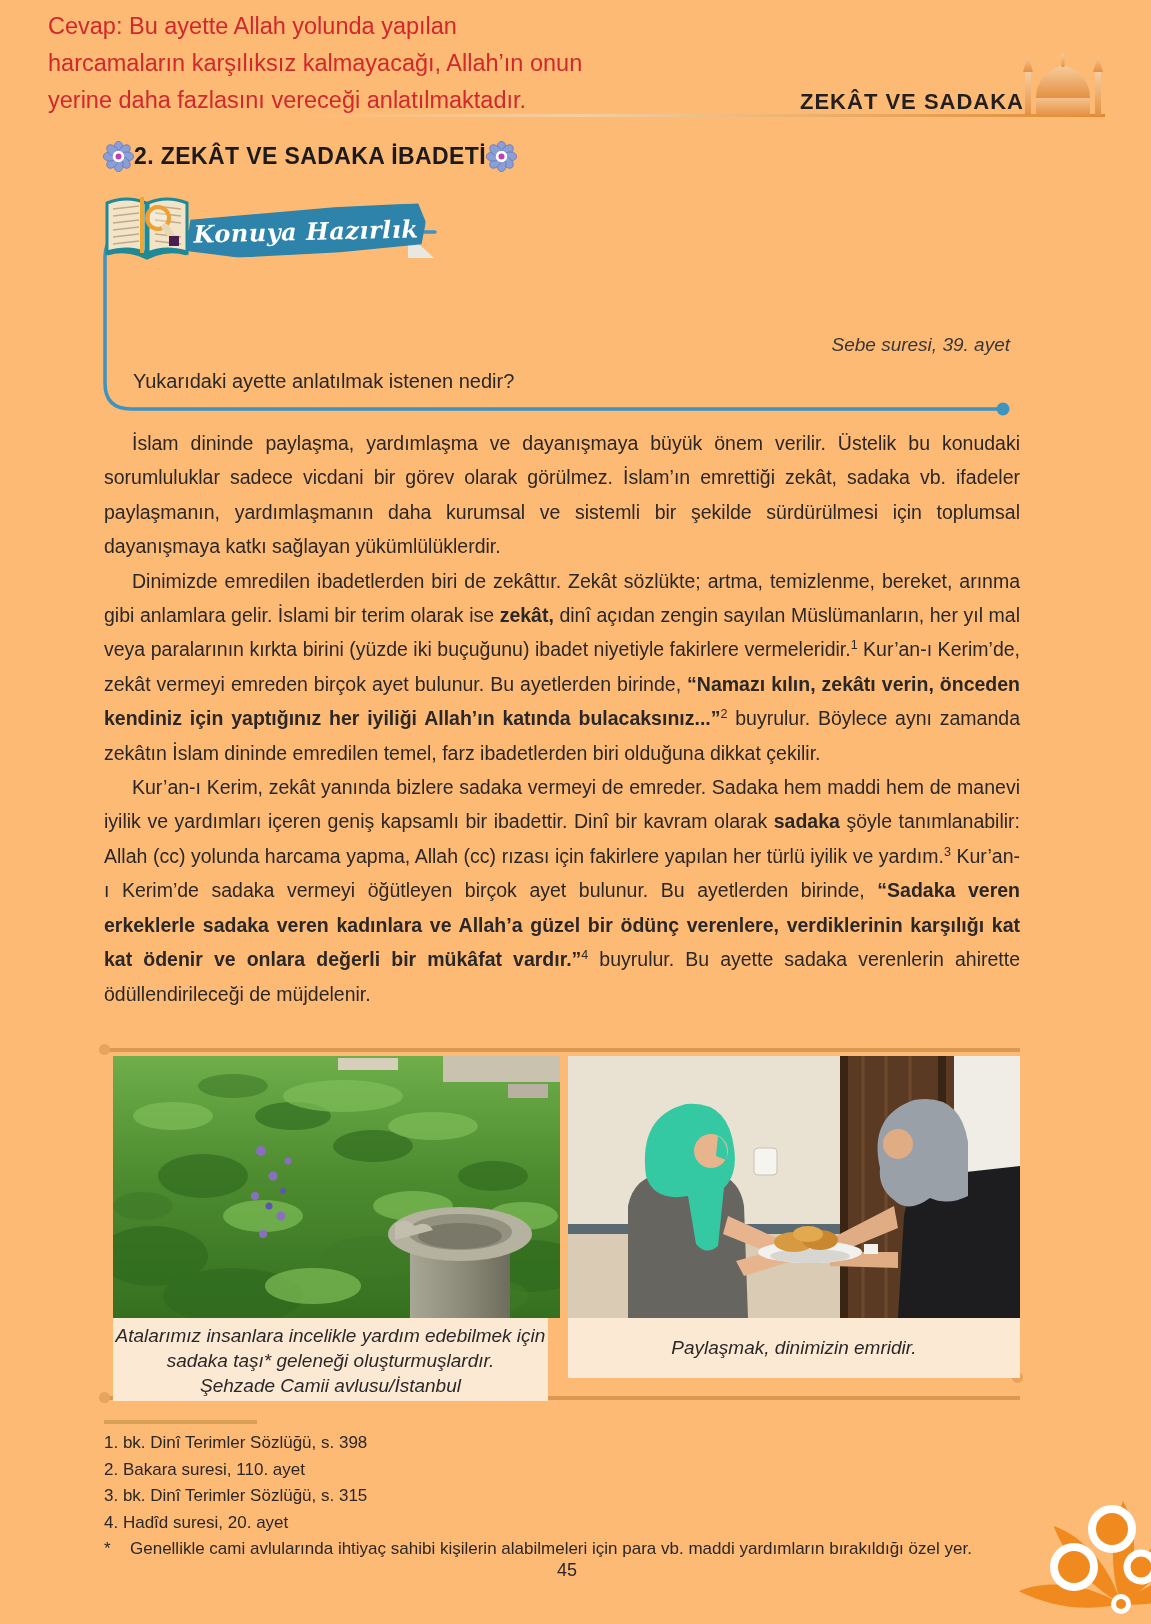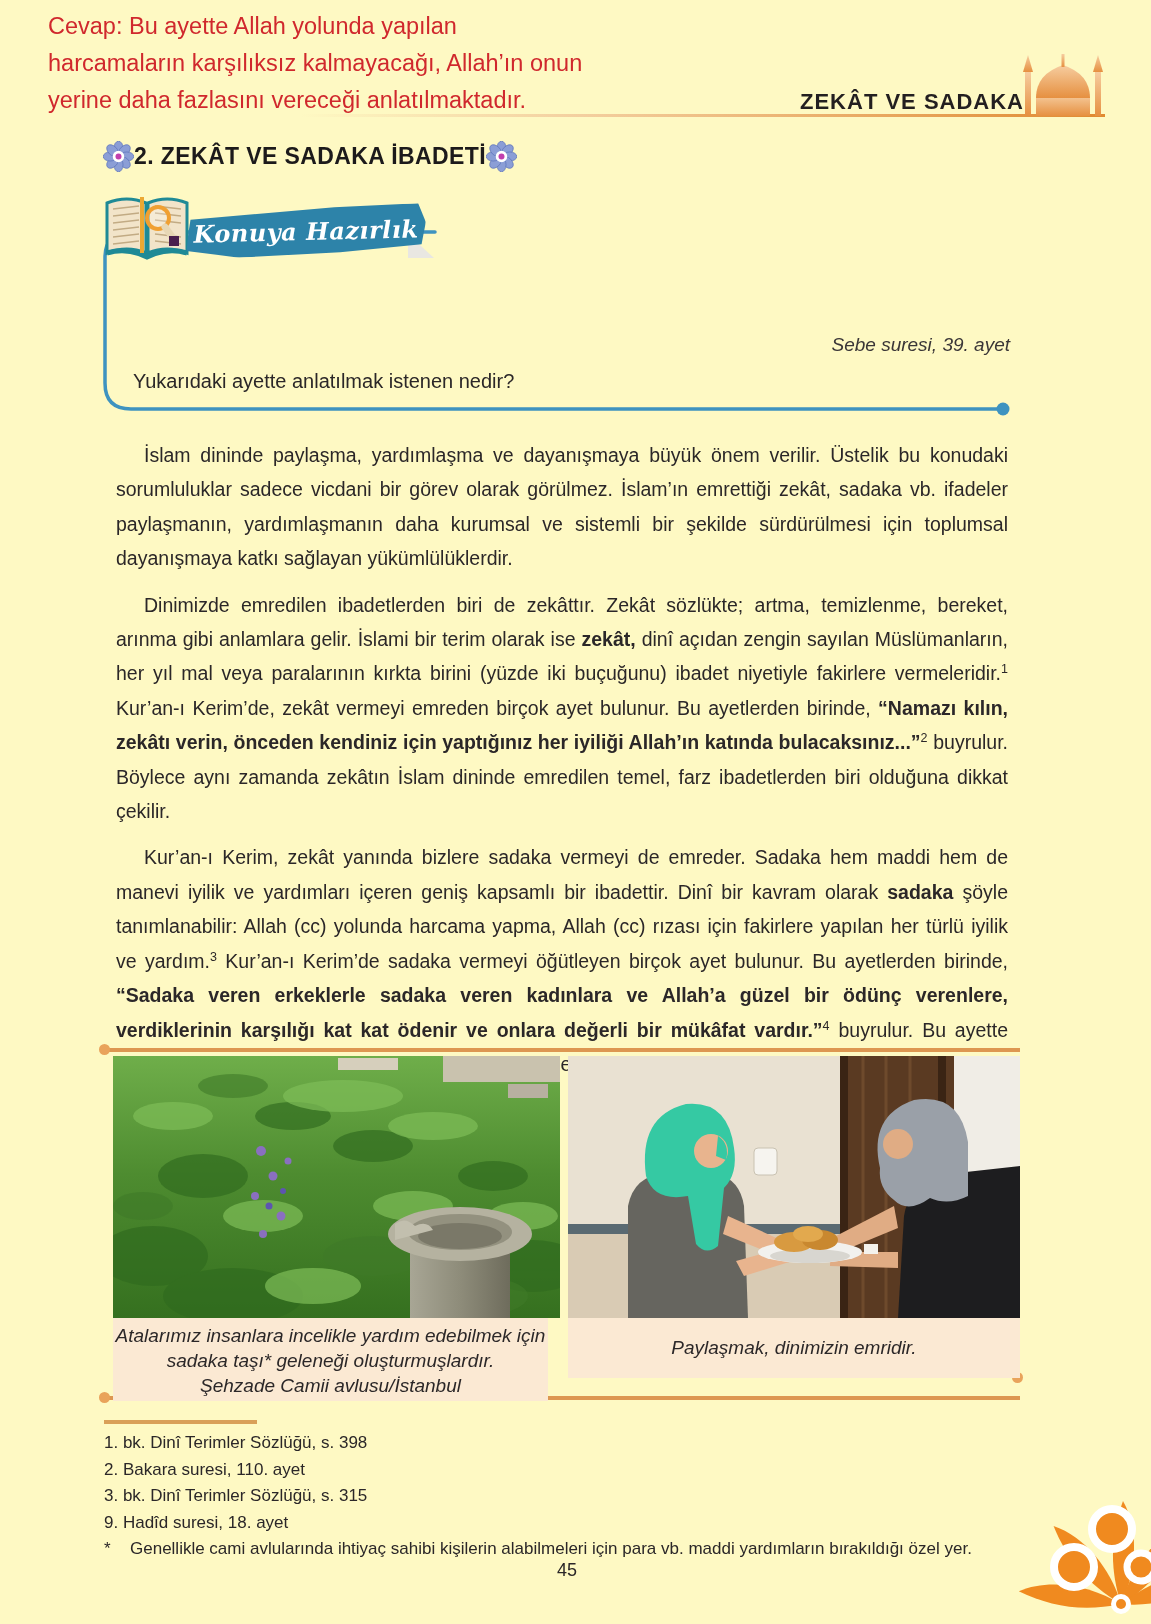--- a/index.html
+++ b/index.html
@@ -1,16 +1,16 @@
 <!DOCTYPE html>
 <html><head>
 <meta charset="utf-8">
 <style>
   html,body{margin:0;padding:0;background:#ffffff;}
-  .page{position:relative;width:1151px;height:1624px;background:#fef9c3;overflow:hidden;
+  .page{position:relative;width:1151px;height:1624px;background:#fdba74;overflow:hidden;
         font-family:"Liberation Sans", sans-serif;color:#2b2728;}
 
   
   .answer-note{position:absolute;left:48px;top:8px;color:#d0282d;font-size:23.5px;
                line-height:37px;font-weight:500;}
   .answer-note div{white-space:nowrap;}
 
   
   .header-title{position:absolute;left:800px;top:89px;font-size:22px;font-weight:bold;
                 letter-spacing:1px;color:#231f20;}
@@ -37,21 +37,21 @@
          line-height:42px;color:#231f20;}
   .verse div{white-space:nowrap;}
   .verse div:first-child{text-indent:30px;}
   .verse-source{position:absolute;left:104px;top:334px;width:906px;text-align:right;
                 font-style:italic;font-size:19px;color:#3a3637;}
   .question{position:absolute;left:133px;top:370px;font-size:20px;color:#2b2728;}
 
   
   .body-text{position:absolute;left:104px;top:426px;width:916px;font-size:19.5px;
              line-height:34.4px;text-align:justify;color:#2b2728;}
-  .body-text p{margin:12px;text-indent:28px;}
+  .body-text p{margin:0;text-indent:28px;}
   .body-text sup{font-size:12.5px;line-height:0;}
 
   
   .rule{position:absolute;background:#dd9751;}
   .dot{position:absolute;width:11px;height:11px;border-radius:50%;background:#e9a35b;}
   .photo{position:absolute;top:1056px;height:262px;overflow:hidden;}
   .photo svg{display:block;}
   .caption{position:absolute;background:#fbe9d3;font-style:italic;font-size:19px;color:#2b2728;
            text-align:center;}
   .caption-left{left:113px;top:1318px;width:435px;height:78px;padding-top:5px;line-height:25px;}
@@ -284,21 +284,21 @@
   </div>
   <div class="caption caption-right">
     <div>Paylaşmak, dinimizin emridir.</div>
   </div>
 
   <div class="fn-divider"></div>
   <div class="footnotes">
     <div>1. bk. Dinî Terimler Sözlüğü, s. 398</div>
     <div>2. Bakara suresi, 110. ayet</div>
     <div>3. bk. Dinî Terimler Sözlüğü, s. 315</div>
-    <div>9. Hadîd suresi, 18. ayet</div>
+    <div>4. Hadîd suresi, 20. ayet</div>
     <div><span class="fn-marker">*</span><span>Genellikle cami avlularında ihtiyaç sahibi kişilerin alabilmeleri için para vb. maddi yardımların bırakıldığı özel yer.</span></div>
   </div>
 
   <div class="page-number">45</div>
 
   <svg class="corner-flower" viewBox="0 0 180 185">
     <g fill="#f08a1f">
       <path d="M150 165 C138 128 140 95 152 62 C168 90 166 132 150 165 Z"></path>
       <path d="M150 165 C138 128 140 95 152 62 C168 90 166 132 150 165 Z" transform="rotate(-42 150 165)"></path>
       <path d="M150 165 C138 128 140 95 152 62 C168 90 166 132 150 165 Z" transform="rotate(-84 150 165)"></path>

